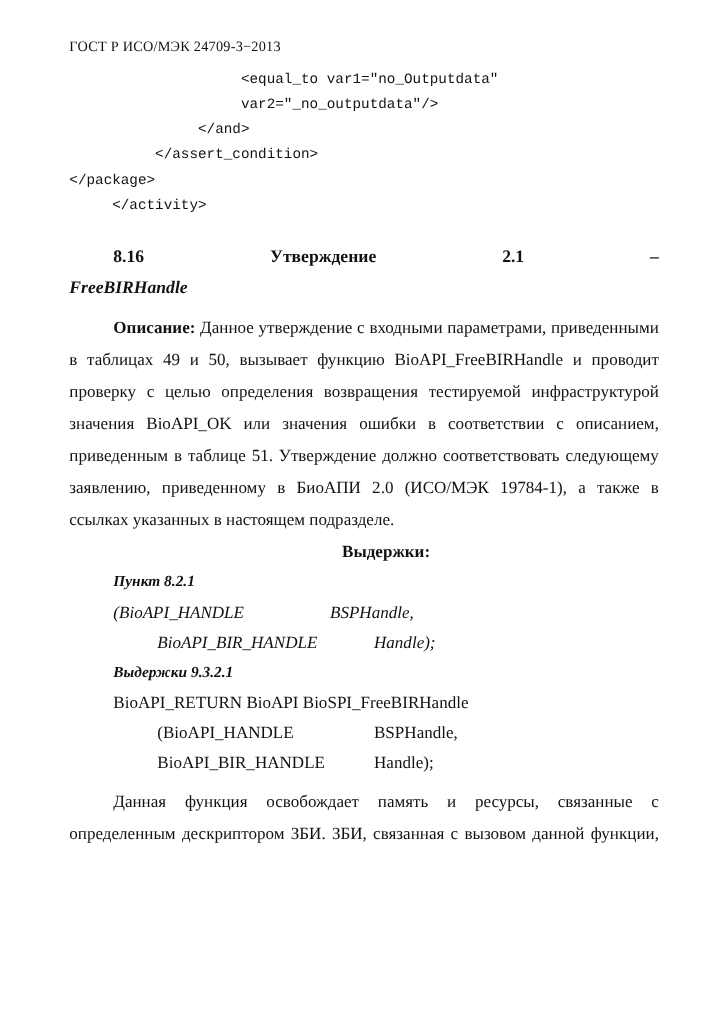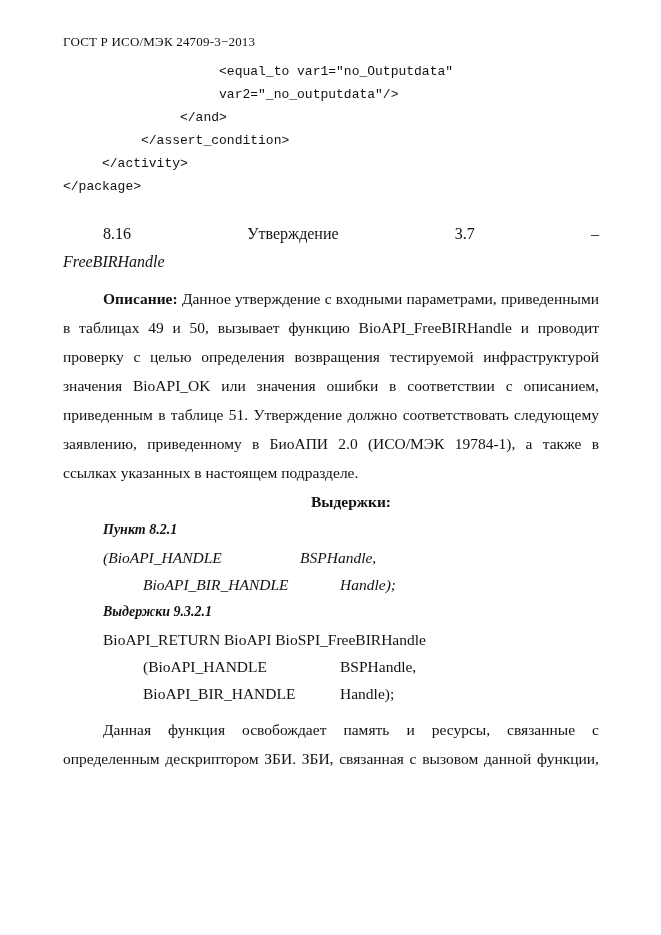--- a/index.html
+++ b/index.html
@@ -31,21 +31,21 @@
     font-family: "Liberation Mono", "DejaVu Sans Mono", monospace;
     font-size: 13px;
     line-height: 23px;
   }
   .code-line {
     white-space: pre;
   }
   .section-heading {
     margin: 22px 0 0 0;
     font-size: 16px;
-    font-weight: normal;
+    font-weight: bold;
     line-height: 28px;
   }
   .h-line1 {
     display: flex;
     justify-content: space-between;
     padding-left: 40px;
   }
   .bi {
     font-style: italic;
   }
@@ -101,29 +101,29 @@
 
 <div class="page">
 
   <div class="doc-header">ГОСТ Р ИСО/МЭК 24709-3−2013</div>
 
   <div class="code-block">
     <div class="code-line">                    &lt;equal_to var1="no_Outputdata"</div>
     <div class="code-line">                    var2="_no_outputdata"/&gt;</div>
     <div class="code-line">               &lt;/and&gt;</div>
     <div class="code-line">          &lt;/assert_condition&gt;</div>
+    <div class="code-line">&lt;/package&gt;</div>
     <div class="code-line">     &lt;/activity&gt;</div>
-    <div class="code-line">&lt;/package&gt;</div>
   </div>
 
   <h2 class="section-heading">
     <span class="h-line1">
       <span>8.16</span>
       <span>Утверждение</span>
-      <span>3.7</span>
+      <span>2.1</span>
       <span>–</span>
     </span>
     <span class="h-line2 bi">FreeBIRHandle</span>
   </h2>
 
   <p class="para"><b class="lbl">Описание:</b> <span>Данное утверждение с входными параметрами, приведенными в таблицах 49 и 50, вызывает функцию BioAPI_FreeBIRHandle и проводит проверку с целью определения возвращения тестируемой инфраструктурой значения BioAPI_OK или значения ошибки в соответствии с описанием, приведенным в таблице 51. Утверждение должно соответствовать следующему заявлению, приведенному в БиоАПИ 2.0 (ИСО/МЭК 19784-1), а также в ссылках указанных в настоящем подразделе.</span></p>
 
   <p class="excerpts-label">Выдержки:</p>
 
   <p class="clause-title">Пункт 8.2.1</p>

